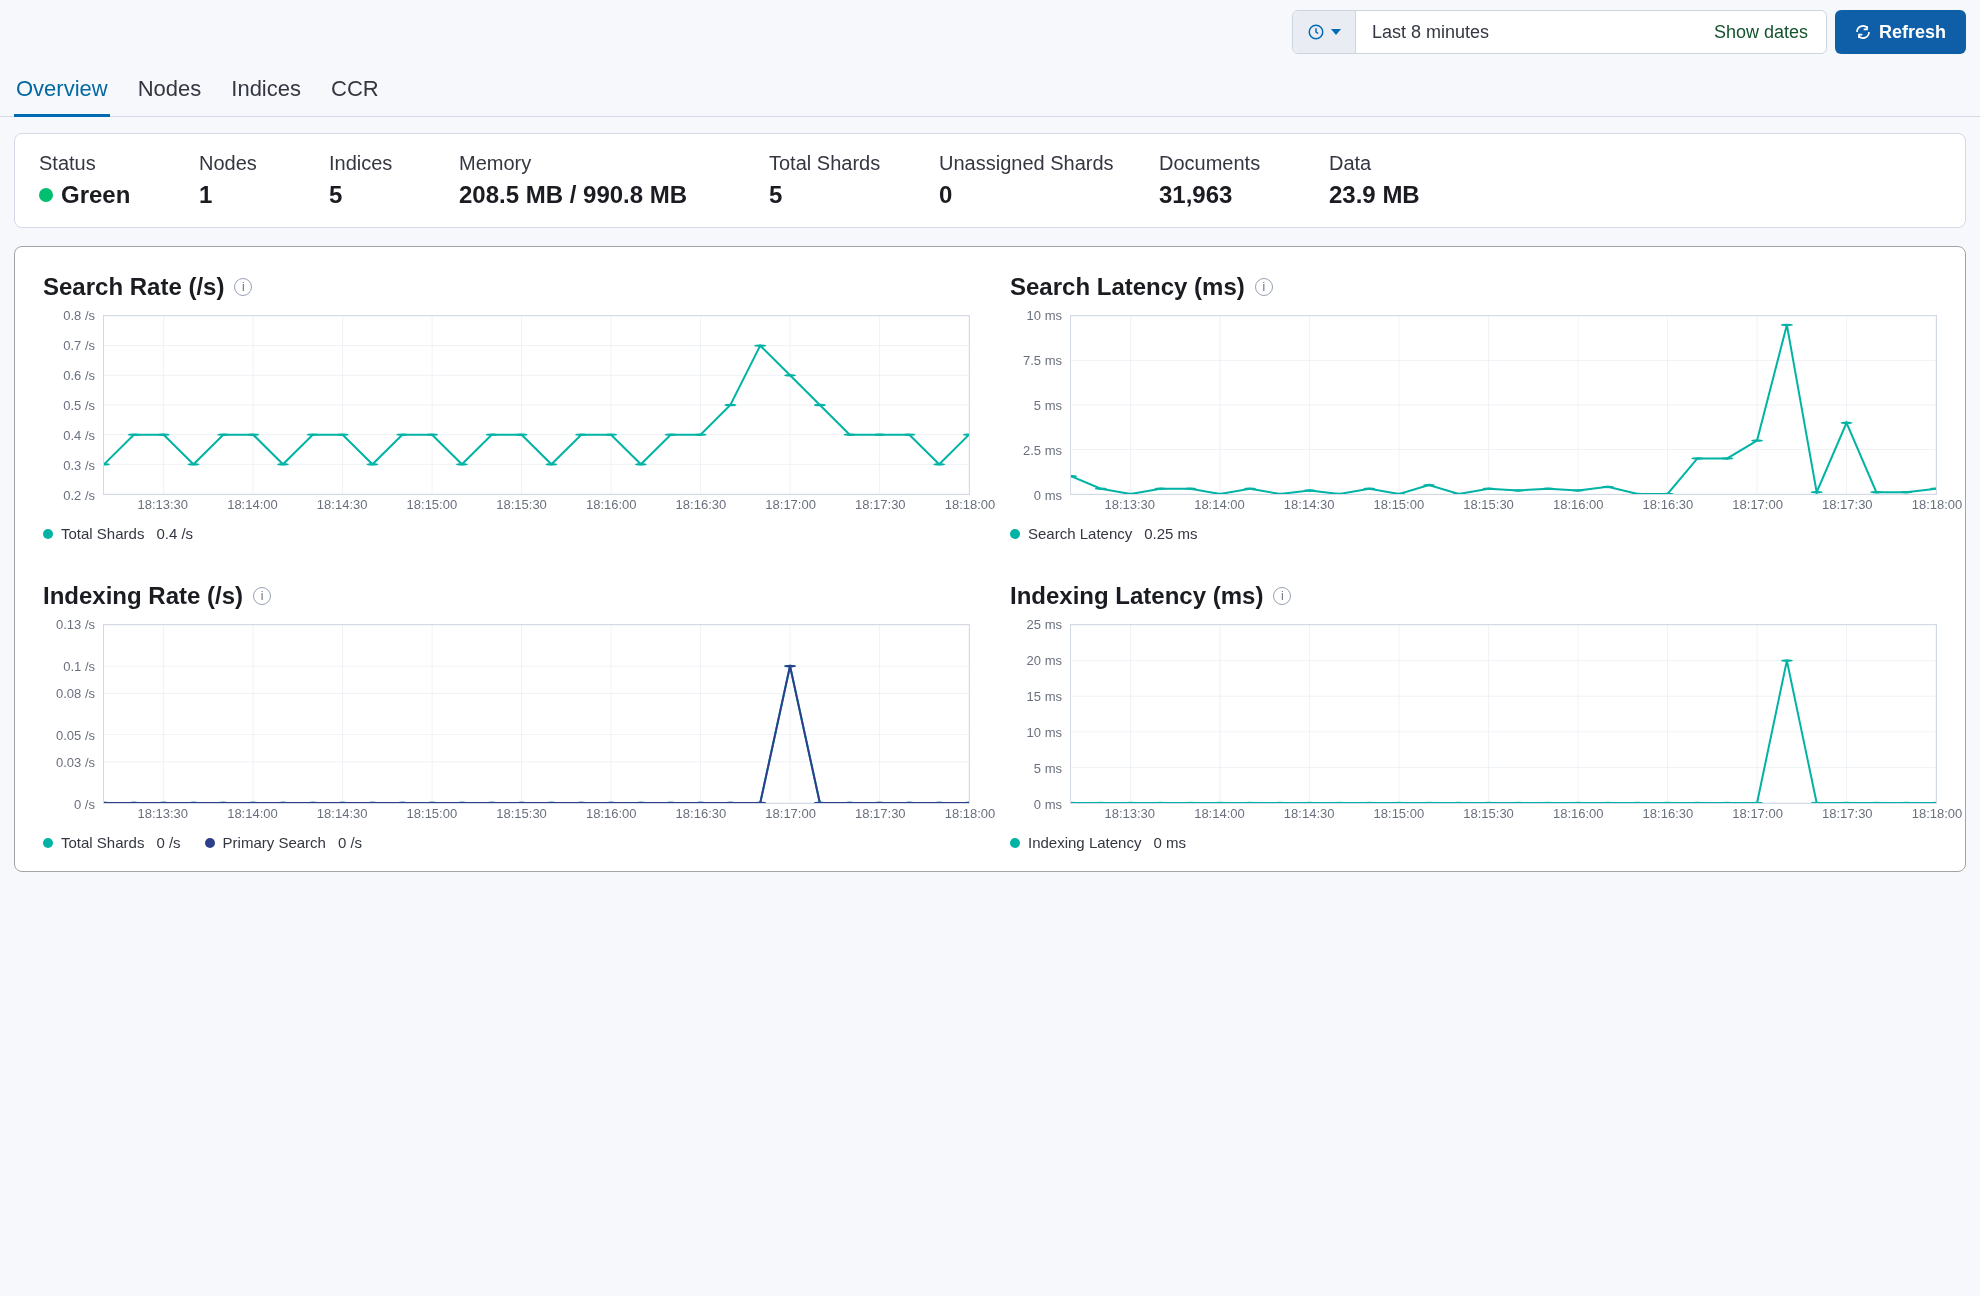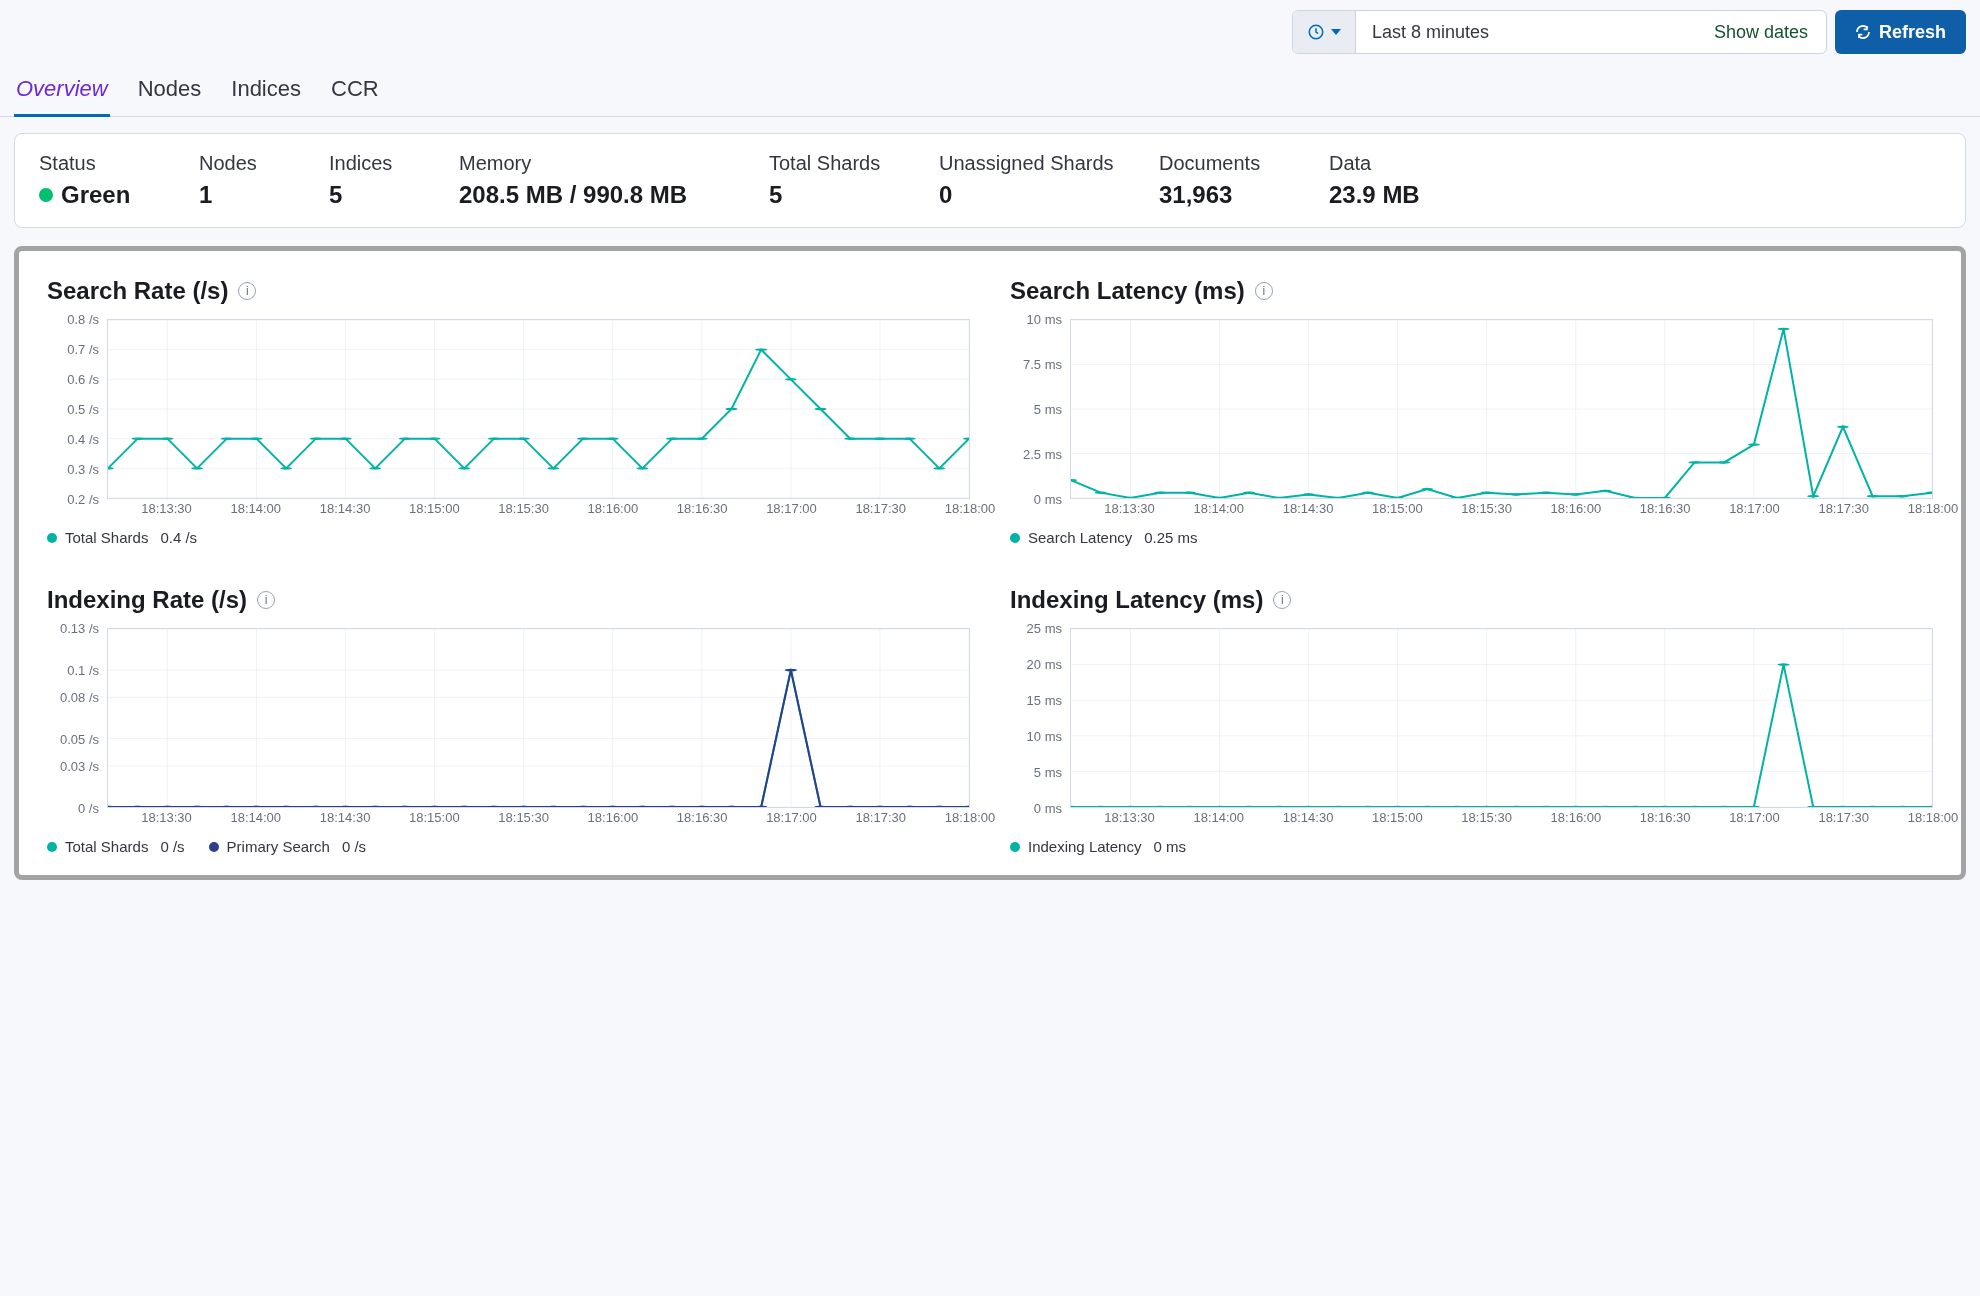--- a/index.html
+++ b/index.html
@@ -23,29 +23,29 @@
   .refresh-btn { background:#07c; }
   .refresh-btn { background:#005ea2; }
   .refresh-btn { background:#0a6dd0; }
   .refresh-btn { background:#0067c5; }
   .refresh-btn { background:#005cbf; }
   .refresh-btn { background:#0a5db3; }
   .refresh-btn { background:#07c; }
   .refresh-btn { background:#0e5ea8; }
   .tabs { display:flex; gap:26px; padding:8px 14px 0; border-bottom:1px solid #d3dae6;}
   .tab { font-size:22px; padding:6px 2px 14px; color:#343741; cursor:pointer; position:relative;}
-  .tab.active { color:#6d28d9; font-weight:500;font-style:italic;}
+  .tab.active { color:#0369a1; font-weight:500;}
   .tab.active::after { content:""; position:absolute; bottom:-1px; left:0; right:0; height:3px; background:#006bb4;}
   .content { padding:16px 14px 20px;}
   .summary { display:flex; border:1px solid #d3dae6; border-radius:8px; background:#fff; padding:18px 24px; gap:10px;}
   .summary-item { display:flex; flex-direction:column; gap:6px;}
   .summary-item .label { font-size:20px; color:#343741;}
   .summary-item .value { font-size:24px; font-weight:600; color:#1a1c21; display:flex; align-items:center; gap:8px;}
   .status-dot { width:14px; height:14px; border-radius:50%;}
-  .charts-wrap { margin-top:18px; border:5px solid #a3a3a3; border-radius:8px; background:#fff; padding:26px 28px 20px;}
+  .charts-wrap { margin-top:18px; border:1px solid #a3a3a3; border-radius:8px; background:#fff; padding:26px 28px 20px;}
   .charts { display:grid; grid-template-columns:1fr 1fr; gap:40px 40px;}
   .chart-block { }
   .chart-title { font-size:24px; font-weight:700; display:flex; align-items:center; gap:10px; margin-bottom:14px;}
   .info-icon { display:inline-flex; width:18px; height:18px; border:1.5px solid #98a2b3; border-radius:50%; align-items:center; justify-content:center; font-size:12px; color:#69707d; font-weight:400;}
   .chart-area { position:relative; height:200px; }
   .plot { position:absolute; left:60px; right:0; top:0; bottom:20px; border:1px solid #d3dae6;}
   .gridlines line { stroke:#e0e5ee; stroke-width:1;}
   .axis-labels { position:absolute; left:0; top:0; bottom:20px; width:60px;}
   .ylabel { position:absolute; right:8px; transform:translateY(-50%); font-size:13px; color:#69707d;}
   .xlabels { position:absolute; left:60px; right:0; bottom:0; height:20px;}

